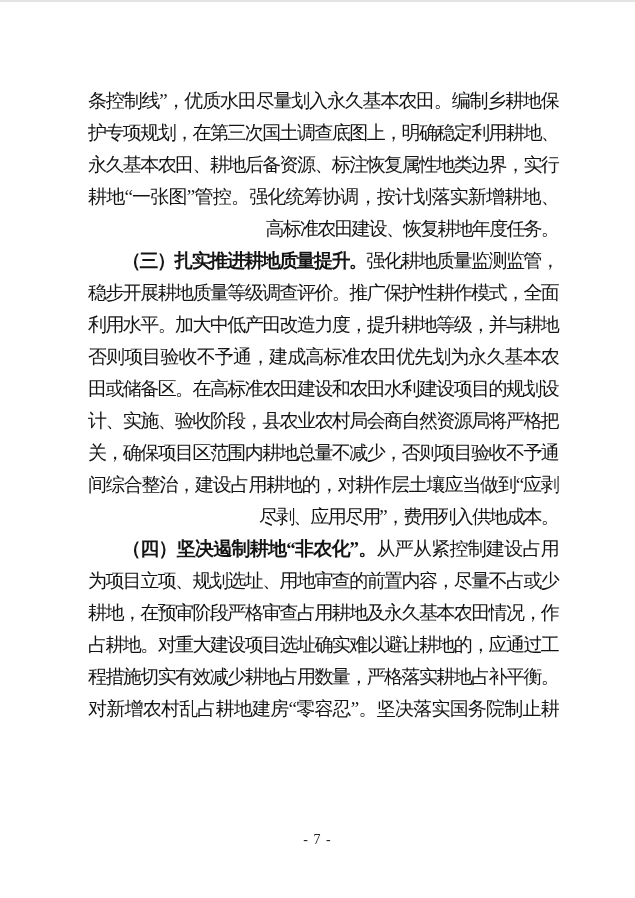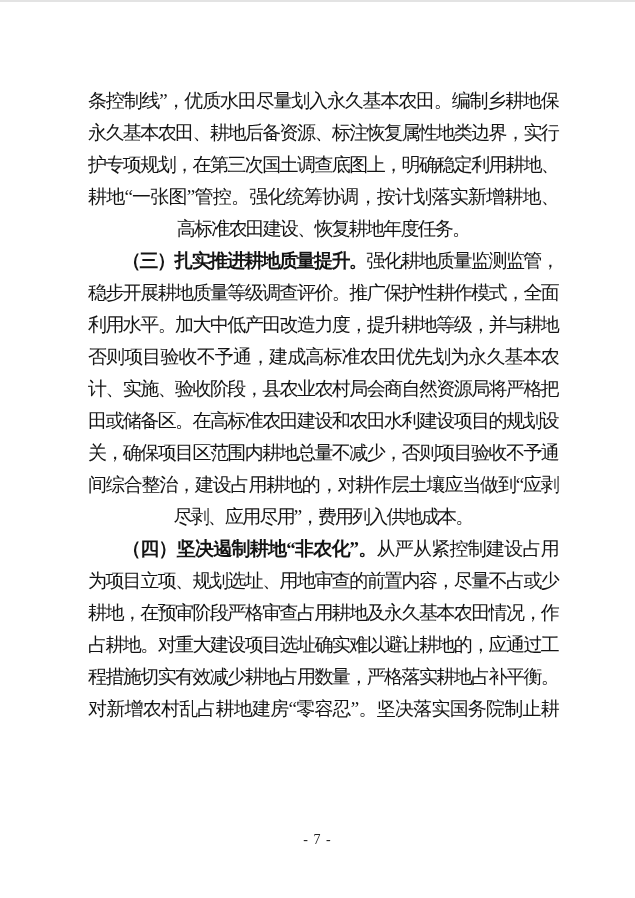--- a/index.html
+++ b/index.html
@@ -28,21 +28,21 @@
     left: 88px;
     top: 85px;
     width: 470px;
   }
   .doc-line {
     height: 32px;
     line-height: 32px;
     font-size: 19px;
     letter-spacing: -1.8px;
     white-space: normal;
-    text-align: center;
+    text-align: right;
   }
   .doc-line.fill {
     text-align: justify;
     text-align-last: justify;
   }
   .doc-line.indent {
     text-indent: 34px;
   }
   .run {
     font-weight: normal;
@@ -62,30 +62,30 @@
     letter-spacing: 1px;
   }
 </style>
 </head>
 <body>
 
 <div class="page-top-edge"></div>
 
 <div class="text-block">
     <div class="doc-line fill"><span class="run">条控制线”，优质水田尽量划入永久基本农田。编制乡耕地保</span></div>
+    <div class="doc-line fill"><span class="run">护专项规划，在第三次国土调查底图上，明确稳定利用耕地、</span></div>
     <div class="doc-line fill"><span class="run">永久基本农田、耕地后备资源、标注恢复属性地类边界，实行</span></div>
-    <div class="doc-line fill"><span class="run">护专项规划，在第三次国土调查底图上，明确稳定利用耕地、</span></div>
     <div class="doc-line fill"><span class="run">耕地“一张图”管控。强化统筹协调，按计划落实新增耕地、</span></div>
     <div class="doc-line"><span class="run">高标准农田建设、恢复耕地年度任务。</span></div>
     <div class="doc-line fill indent"><span class="run bold">（三）扎实推进耕地质量提升。</span><span class="run">强化耕地质量监测监管，</span></div>
     <div class="doc-line fill"><span class="run">稳步开展耕地质量等级调查评价。推广保护性耕作模式，全面</span></div>
     <div class="doc-line fill"><span class="run">利用水平。加大中低产田改造力度，提升耕地等级，并与耕地</span></div>
     <div class="doc-line fill"><span class="run">否则项目验收不予通，建成高标准农田优先划为永久基本农</span></div>
+    <div class="doc-line fill"><span class="run">田或储备区。在高标准农田建设和农田水利建设项目的规划设</span></div>
     <div class="doc-line fill"><span class="run">计、实施、验收阶段，县农业农村局会商自然资源局将严格把</span></div>
-    <div class="doc-line fill"><span class="run">田或储备区。在高标准农田建设和农田水利建设项目的规划设</span></div>
     <div class="doc-line fill"><span class="run">关，确保项目区范围内耕地总量不减少，否则项目验收不予通</span></div>
     <div class="doc-line fill"><span class="run">间综合整治，建设占用耕地的，对耕作层土壤应当做到“应剥</span></div>
     <div class="doc-line"><span class="run">尽剥、应用尽用”，费用列入供地成本。</span></div>
     <div class="doc-line fill indent"><span class="run bold">（四）坚决遏制耕地“非农化”。</span><span class="run">从严从紧控制建设占用</span></div>
     <div class="doc-line fill"><span class="run">为项目立项、规划选址、用地审查的前置内容，尽量不占或少</span></div>
     <div class="doc-line fill"><span class="run">耕地，在预审阶段严格审查占用耕地及永久基本农田情况，作</span></div>
     <div class="doc-line fill"><span class="run">占耕地。对重大建设项目选址确实难以避让耕地的，应通过工</span></div>
     <div class="doc-line fill"><span class="run">程措施切实有效减少耕地占用数量，严格落实耕地占补平衡。</span></div>
     <div class="doc-line fill"><span class="run">对新增农村乱占耕地建房“零容忍”。坚决落实国务院制止耕</span></div>
   </div>

